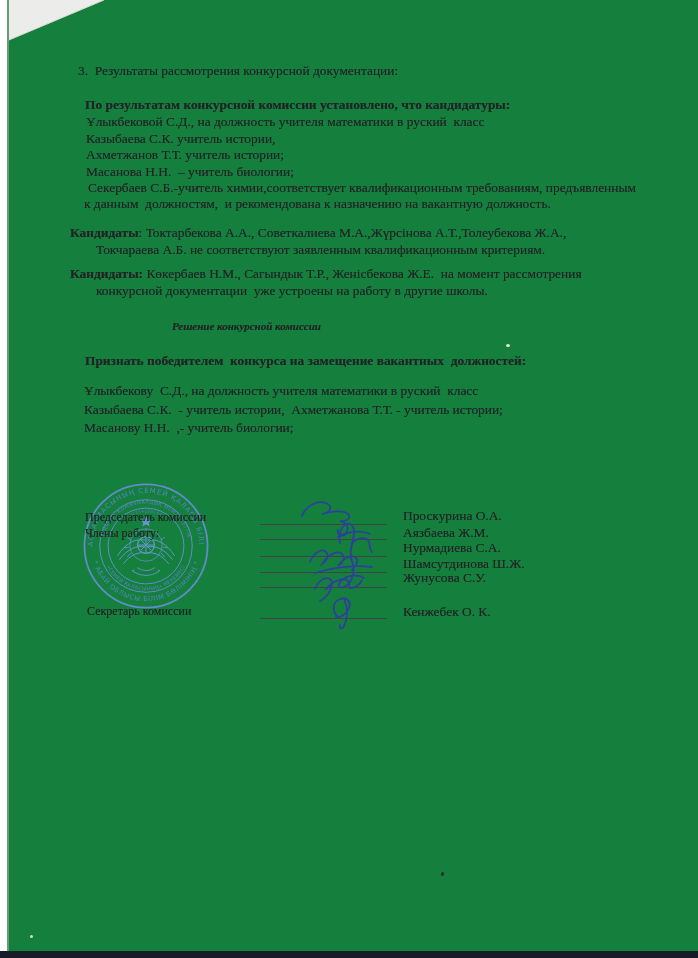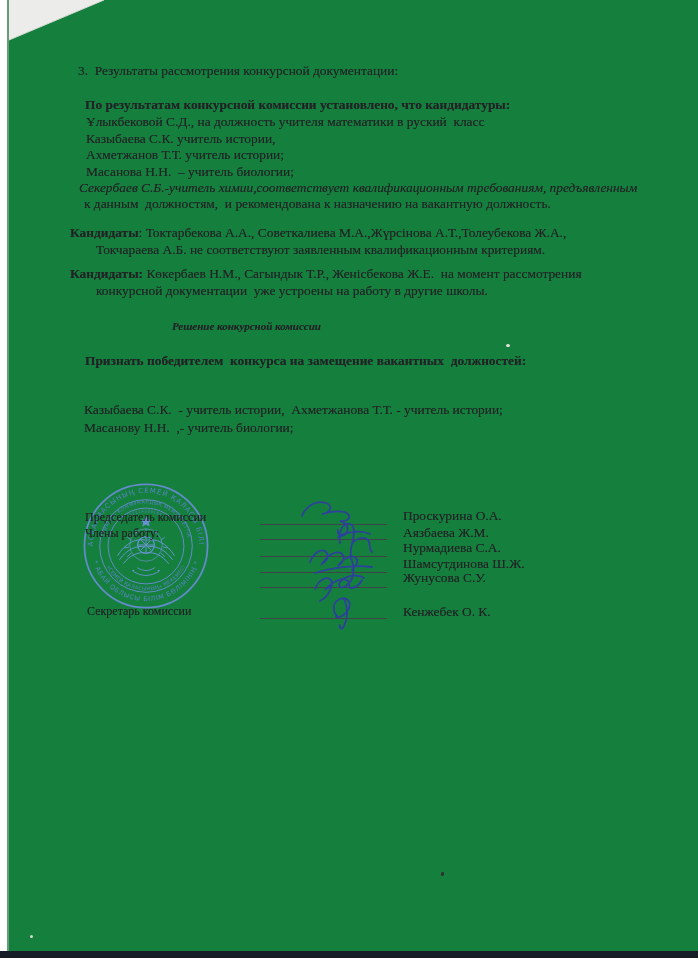--- a/index.html
+++ b/index.html
@@ -42,32 +42,33 @@
     <line x1="9" y1="40" x2="104" y2="0" stroke="#d9d9d4" stroke-width="1"></line>
   </svg>
 
   <div class="line" style="left:78px;top:62px;">3.  Результаты рассмотрения конкурсной документации:</div>
 
   <div class="line b" style="left:85px;top:96px;">По результатам конкурсной комиссии установлено, что кандидатуры:</div>
   <div class="line" style="left:86px;top:130px;">Казыбаева С.К. учитель истории,</div>
   <div class="line" style="left:86px;top:113px;">Ұлыкбековой С.Д., на должность учителя математики в руский  класс</div>
   <div class="line" style="left:86px;top:146px;">Ахметжанов Т.Т. учитель истории;</div>
   <div class="line" style="left:86px;top:163px;">Масанова Н.Н.  – учитель биологии;</div>
-  <div class="line" style="left:79px;top:179px;font-style:italic;">Секербаев С.Б.-учитель химии,соответствует квалификационным требованиям, предъявленным</div>
+  <div class="line" style="left:88px;top:179px;">Секербаев С.Б.-учитель химии,соответствует квалификационным требованиям, предъявленным</div>
   <div class="line" style="left:84px;top:195px;">к данным  должностям,  и рекомендована к назначению на вакантную должность.</div>
 
   <div class="line" style="left:70px;top:224px;"><span class="b">Кандидаты</span><span>: Токтарбекова А.А., Советкалиева М.А.,Жүрсінова А.Т.,Толеубекова Ж.А.,</span></div>
   <div class="line" style="left:96px;top:241px;">Токчараева А.Б. не соответствуют заявленным квалификационным критериям.</div>
 
   <div class="line" style="left:70px;top:265px;"><span class="b">Кандидаты:</span><span> Көкербаев Н.М., Сагындык Т.Р., Женісбекова Ж.Е.  на момент рассмотрения</span></div>
   <div class="line" style="left:96px;top:282px;">конкурсной документации  уже устроены на работу в другие школы.</div>
 
   <div class="line heading-italic" style="left:172px;top:318px;">Решение конкурсной комиссии</div>
   <div class="line b" style="left:85px;top:352px;">Признать победителем  конкурса на замещение вакантных  должностей:</div>
 
+  <div class="line" style="left:84px;top:382px;">Ұлыкбекову  С.Д., на должность учителя математики в руский  класс</div>
   <div class="line" style="left:84px;top:401px;">Казыбаева С.К.  - учитель истории,  Ахметжанова Т.Т. - учитель истории;</div>
   <div class="line" style="left:84px;top:419px;text-align:center;">Масанову Н.Н.  ,- учитель биологии;</div>
 
   <svg class="stamp" viewBox="0 0 130 130">
     <defs>
       <path id="arc-outer-top" d="M 11,65 A 54,54 0 0 1 119,65"></path>
       <path id="arc-outer-bottom" d="M 9,65 A 56,56 0 0 0 121,65"></path>
       <path id="arc-inner-top" d="M 22,65 A 43,43 0 0 1 108,65"></path>
       <path id="arc-inner-bottom" d="M 20,65 A 45,45 0 0 0 110,65"></path>
       <path id="arc-number" d="M 31,65 A 34,34 0 0 1 99,65"></path>

